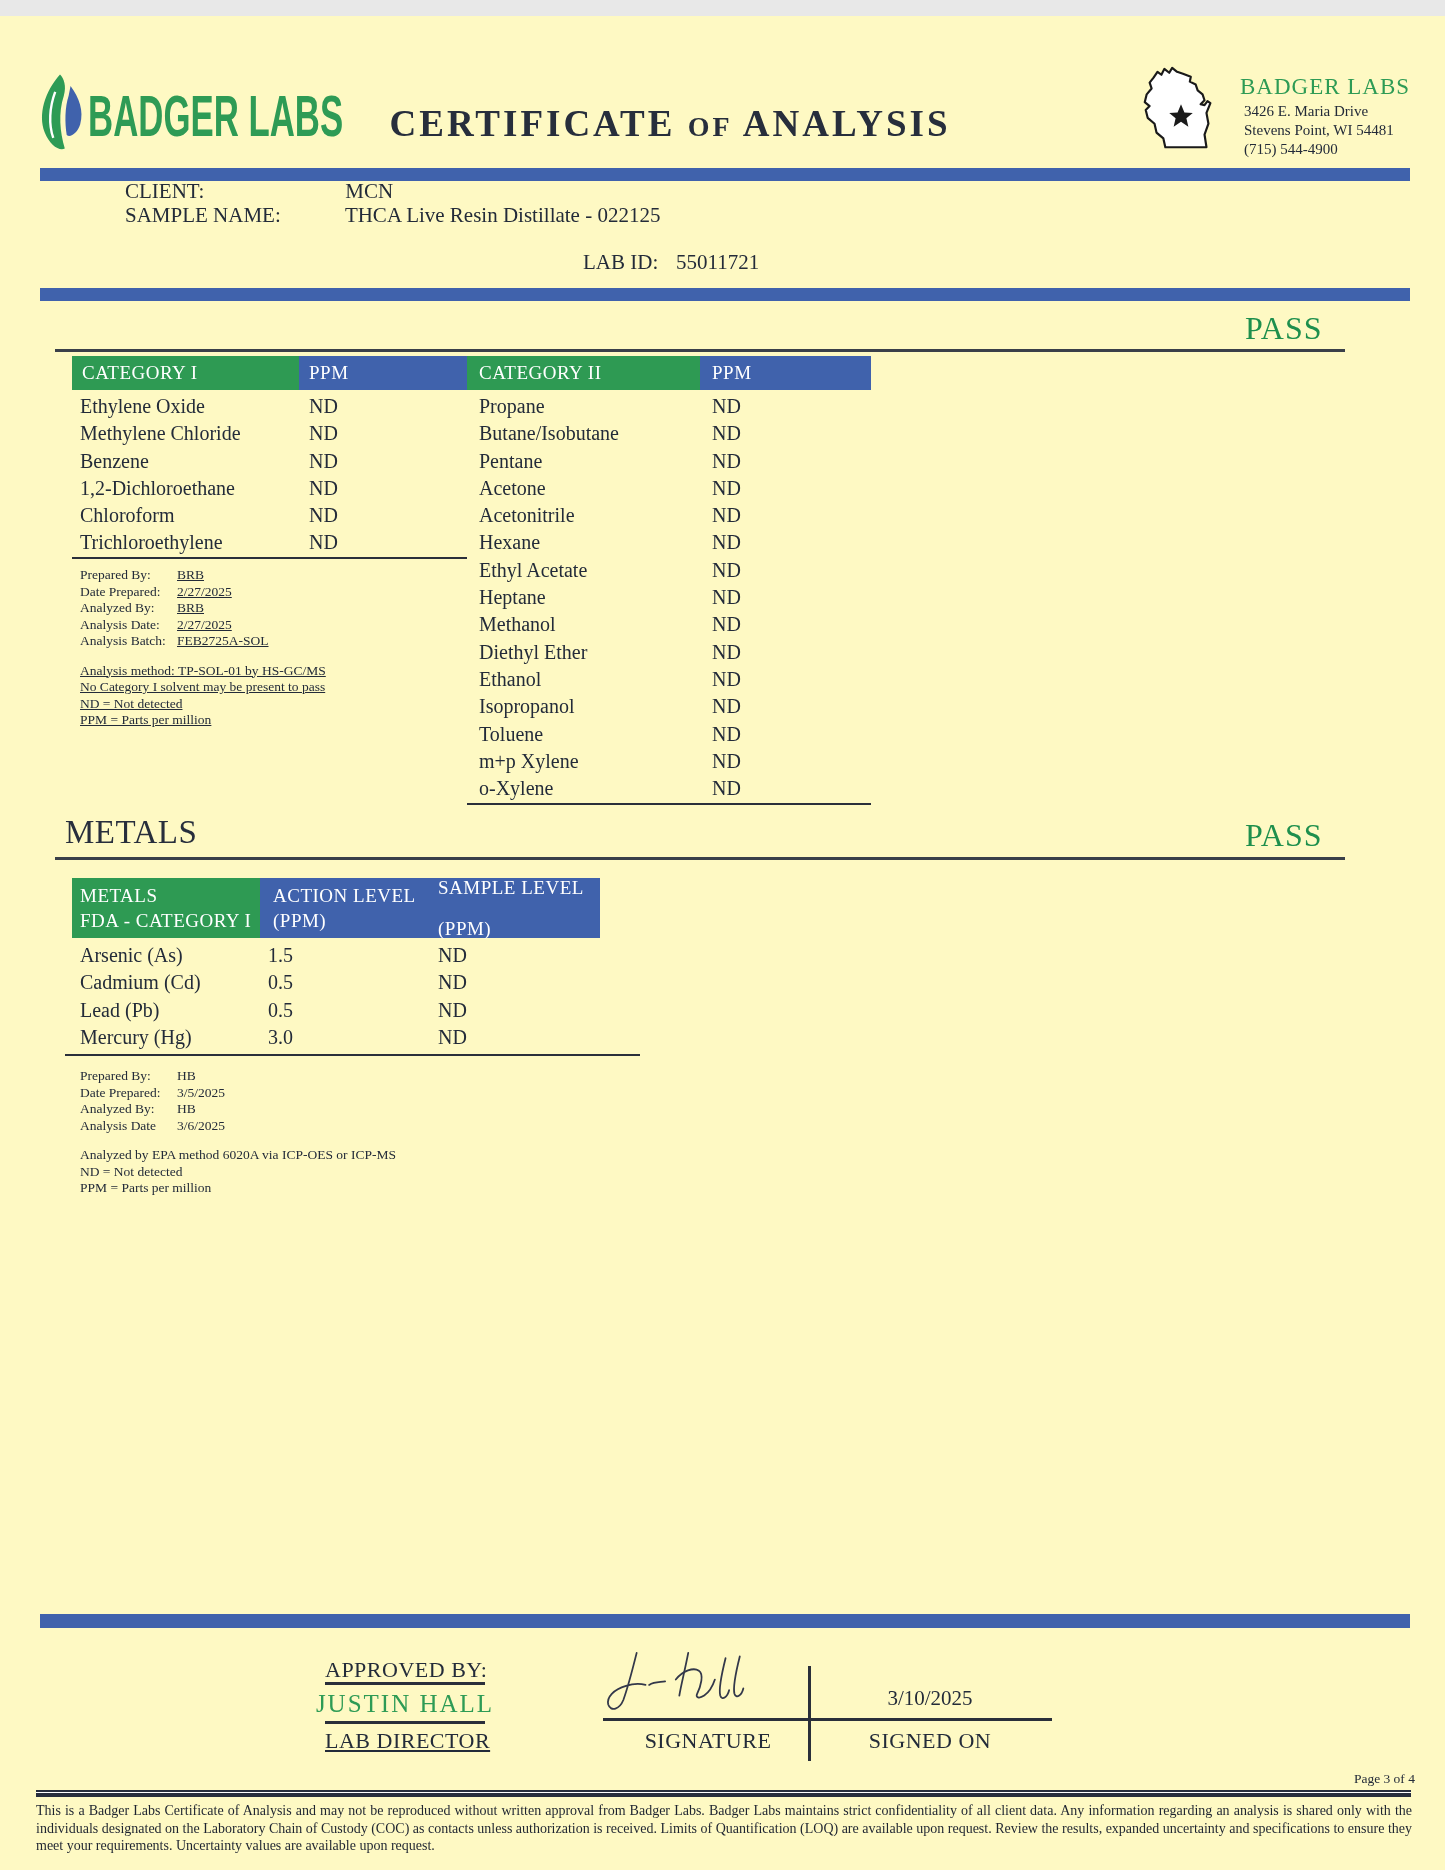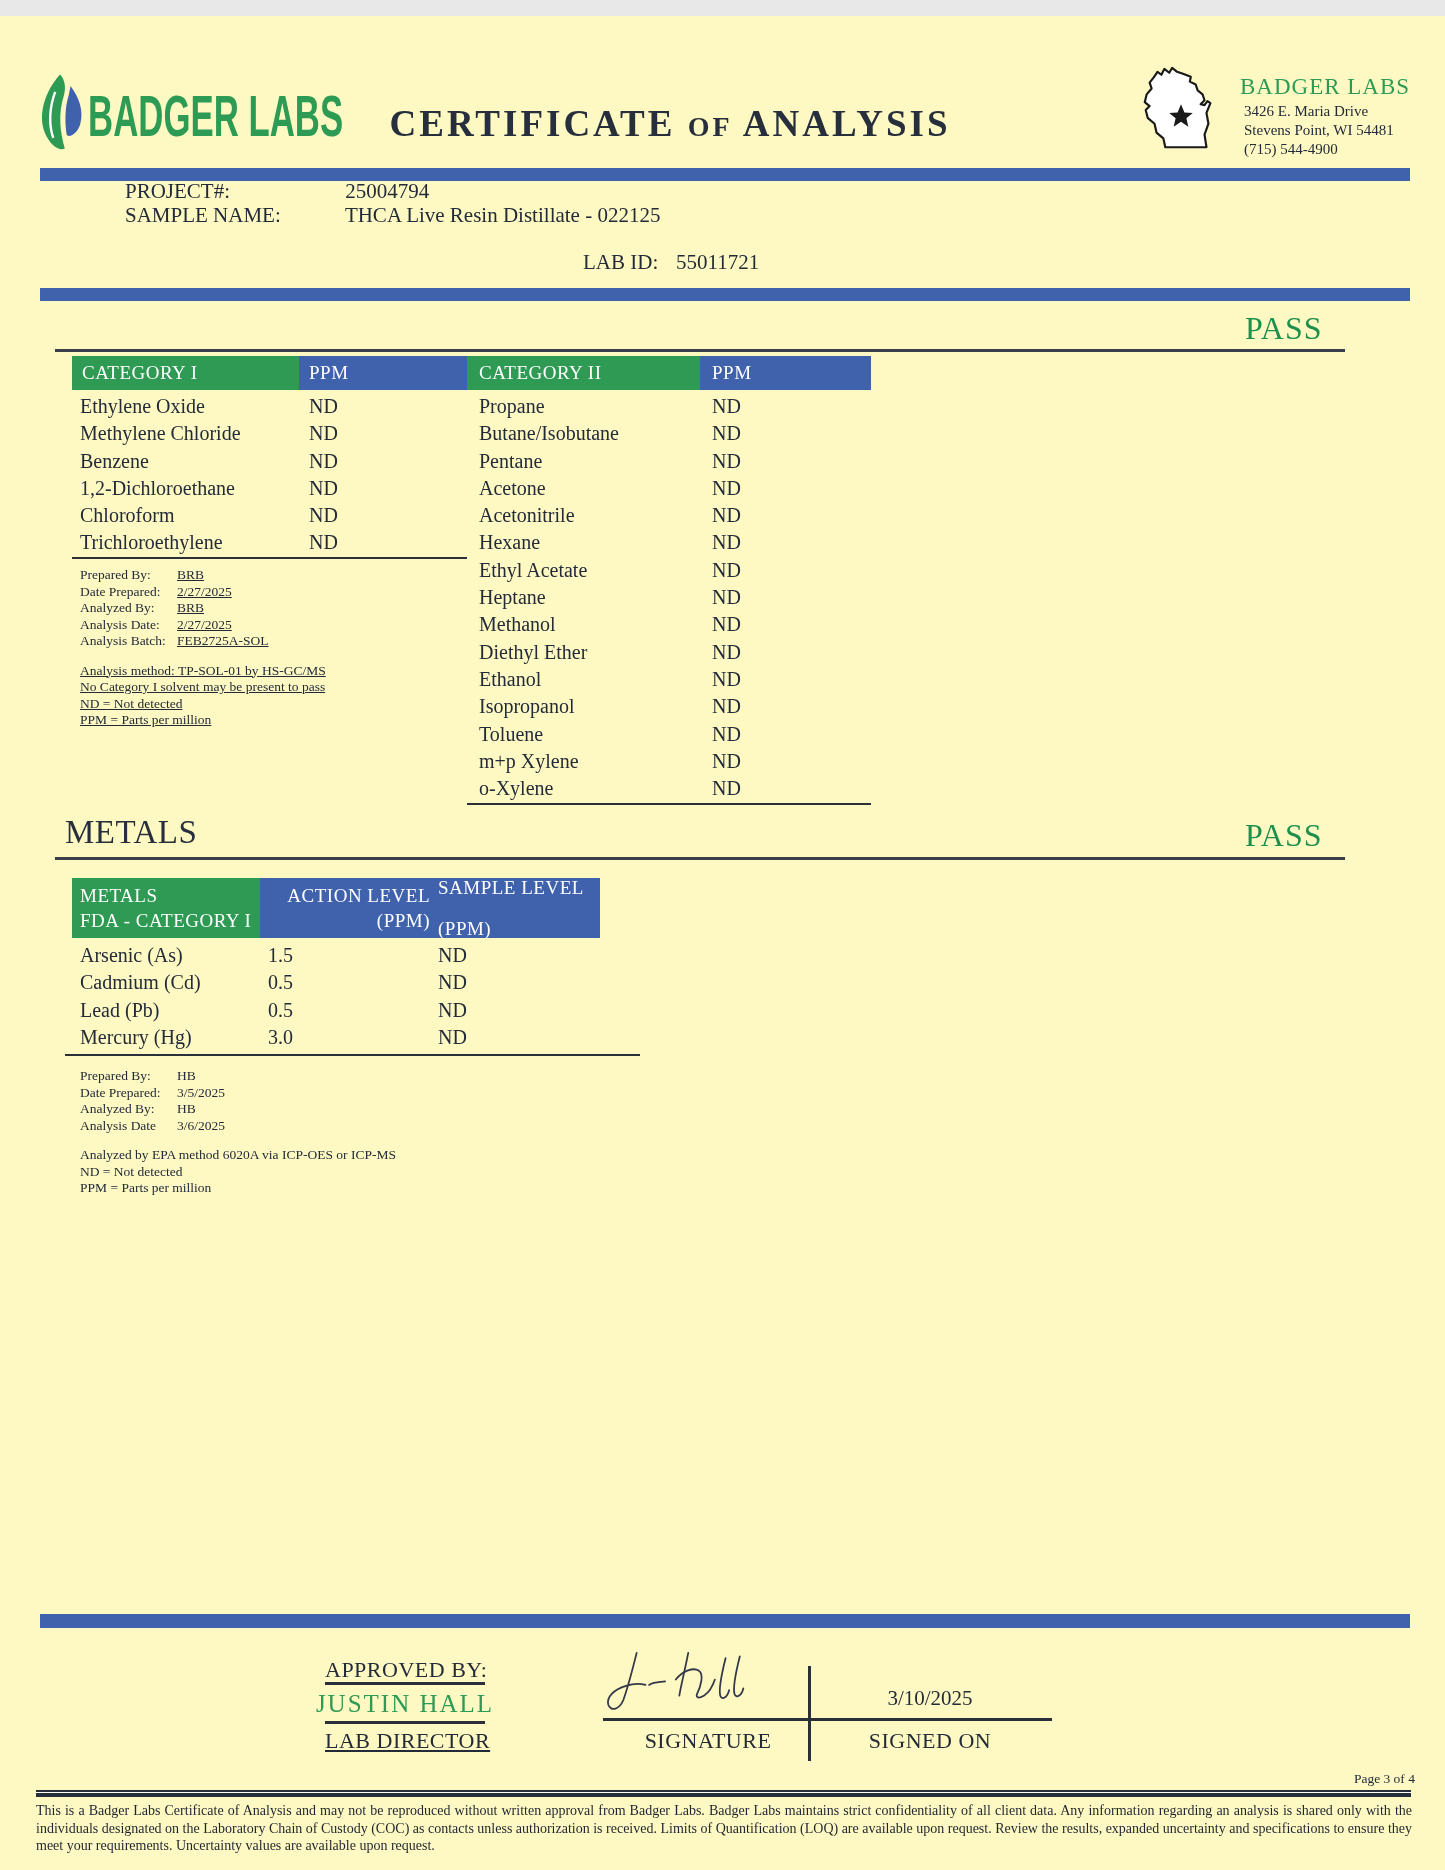--- a/index.html
+++ b/index.html
@@ -66,22 +66,22 @@
   </div>
   <div class="abs labinfo-name" style="left:1240px;top:58px;">BADGER LABS</div>
   <div class="abs labinfo-line" style="left:1244px;top:86px;">3426 E. Maria Drive</div>
   <div class="abs labinfo-line" style="left:1244px;top:105px;">Stevens Point, WI 54481</div>
   <div class="abs labinfo-line" style="left:1244px;top:124px;">(715) 544-4900</div>
 
   <div class="bar" style="top:152px;"></div>
 
   <div class="abs" style="left:125px;top:164px;">
     <div class="info-row">
-      <span class="info-label">PROJECT#:</span>
-      <span>25004794</span>
+      <span class="info-label">CLIENT:</span>
+      <span>MCN</span>
     </div>
     <div class="info-row">
       <span class="info-label">SAMPLE NAME:</span>
       <span>THCA Live Resin Distillate - 022125</span>
     </div>
   </div>
   <div class="abs info-row" style="left:583px;top:234.5px;">LAB ID:</div>
   <div class="abs info-row" style="left:676px;top:234.5px;">55011721</div>
 
   <div class="bar" style="top:272px;"></div>
@@ -200,21 +200,21 @@
   </div>
 
   <div class="abs sec-title" style="left:65px;top:798px;">METALS</div>
   <div class="abs pass" style="left:1245px;top:801px;">PASS</div>
   <div class="sec-rule" style="top:841px;"></div>
 
   <div class="hcell2 green" style="left:72px;top:862px;width:188px;padding-left:8px;box-sizing:border-box;">
     <span>METALS</span>
     <span>FDA - CATEGORY I</span>
   </div>
-  <div class="hcell2 blue" style="left:260px;top:862px;width:170px;padding-left:13px;box-sizing:border-box;text-align:right;">
+  <div class="hcell2 blue" style="left:260px;top:862px;width:170px;padding-left:13px;box-sizing:border-box;">
     <span>ACTION LEVEL</span>
     <span>(PPM)</span>
   </div>
   <div class="hcell2 blue" style="left:430px;top:862px;width:170px;padding-left:8px;box-sizing:border-box;gap:16px;">
     <span>SAMPLE LEVEL</span>
     <span>(PPM)</span>
   </div>
 
   <div class="abs" style="left:72px;top:926px;width:568px;">
     <div class="srow">

